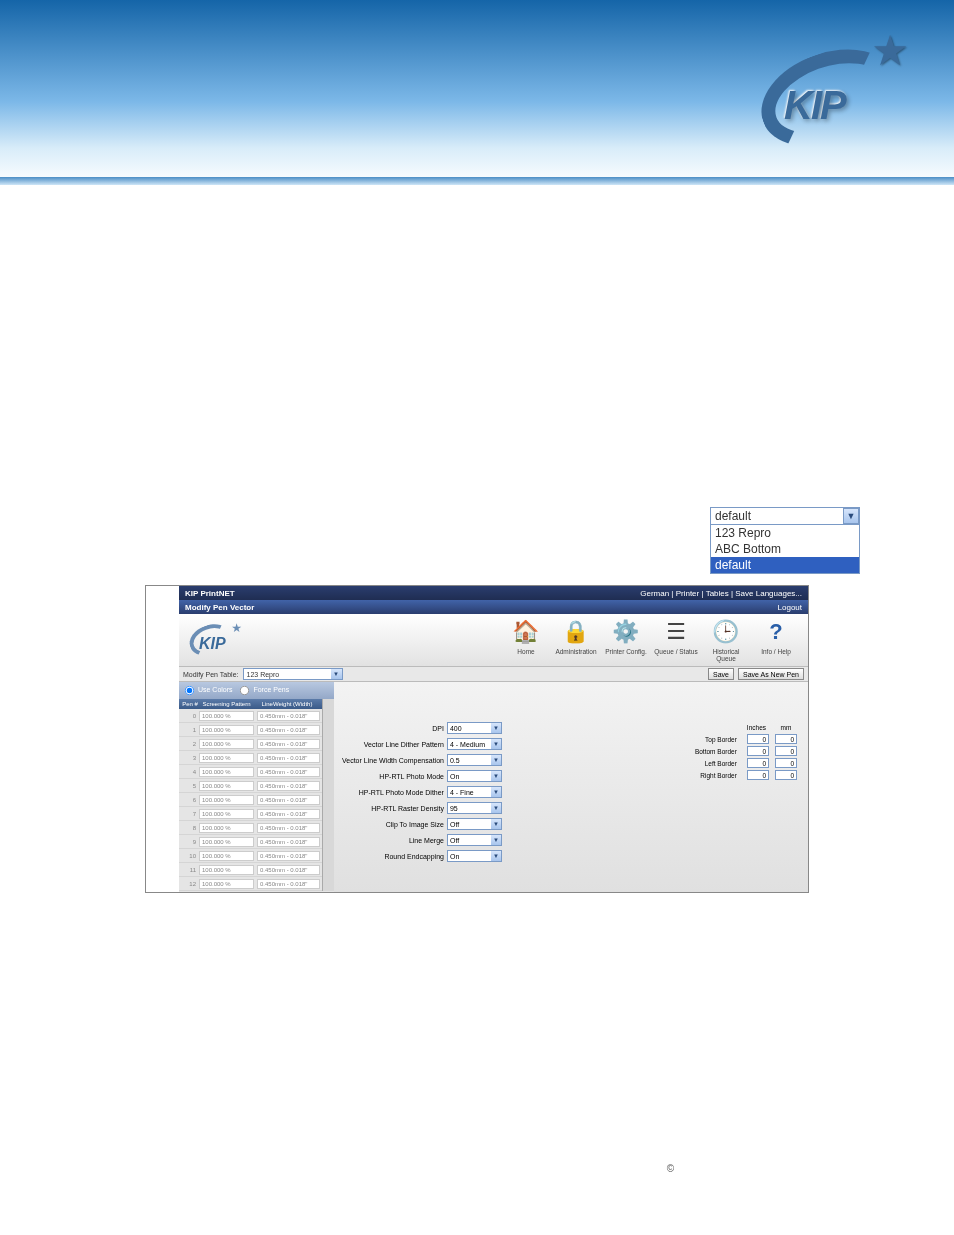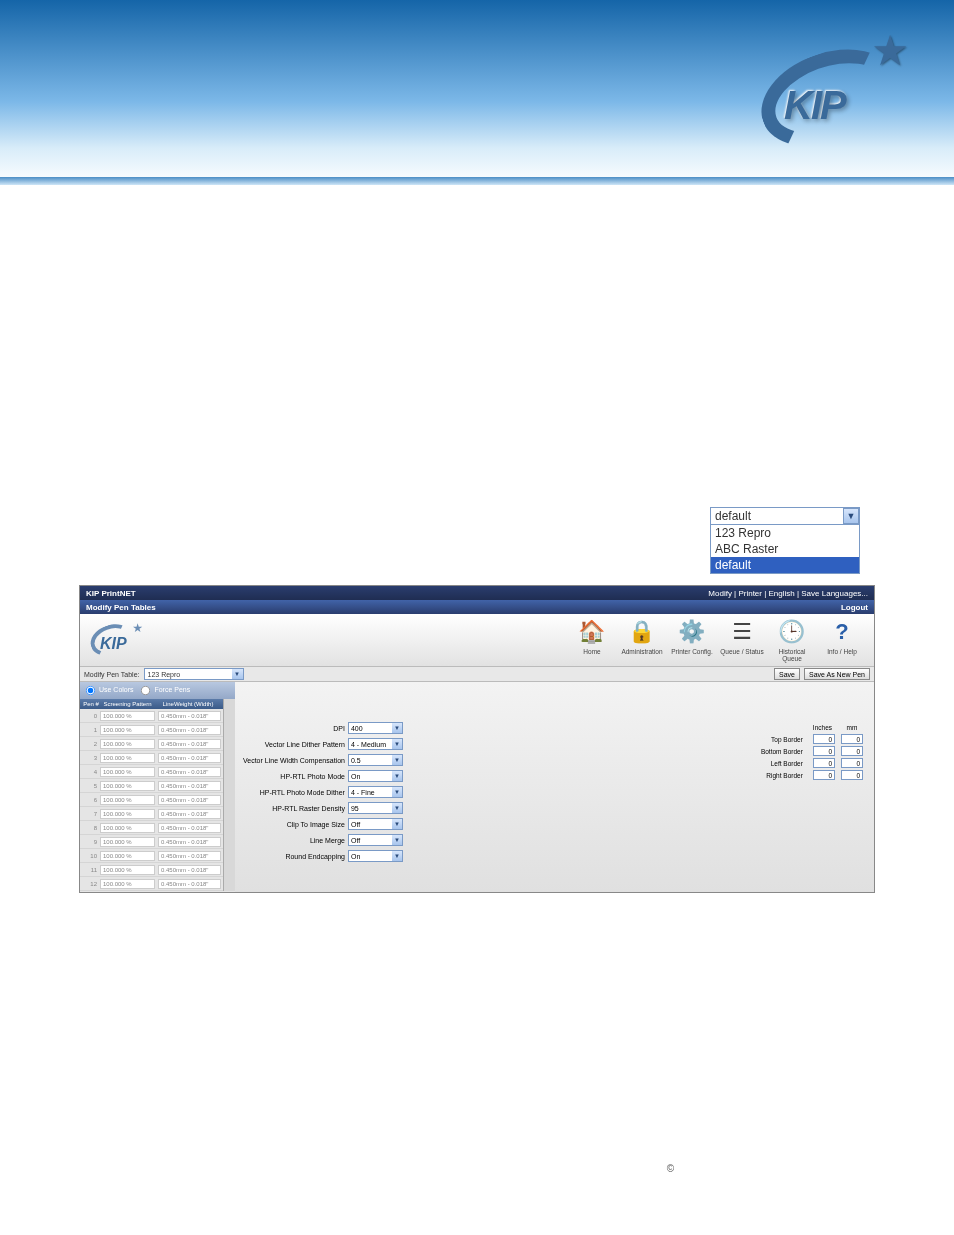--- a/index.html
+++ b/index.html
@@ -103,25 +103,26 @@
     line-height:12px;
   }
   .dropdown-illus .options .opt.selected {
     background:#2f60c0;
     color:#fff;
   }
   
   .relwrap { position: relative; height: 0; }
   
   .app {
-    width:796px;
+    width:664px;
     margin: 400px auto 8px auto;
     border:1px solid #888;
     font-size:8px;
     font-family: Arial, sans-serif;
+    padding-left: 33px;
   }
   .app .titlebar {
     background: linear-gradient(to bottom,#2a3d6e,#1f2d52);
     color:#fff;
     height:14px;
     display:flex;
     align-items:center;
     padding:0 6px;
     font-weight:bold;
   }
@@ -132,21 +133,21 @@
   .app .titlebar .langs span { color:#fff; }
   .app .subtitle {
     background: linear-gradient(to bottom,#4163a8,#2a3d6e);
     color:#fff;
     font-weight:bold;
     height:14px;
     display:flex;
     align-items:center;
     padding:0 6px;
   }
-  .app .subtitle .logout { margin-left:auto; font-weight:bold; }
+  .app .subtitle .logout { margin-left:auto; font-weight:normal; }
   .app .header {
     background: linear-gradient(to bottom,#fff,#e2e2e2);
     height:52px;
     display:flex;
     align-items:center;
     padding:0 8px;
   }
   .app .header .klogo {
     width:55px;
     height:35px;
@@ -377,40 +378,40 @@
 </div>
 
 <div class="relwrap">
   <div class="dropdown-illus">
     <div class="sel">
       <span>default</span>
       <span class="arrow">▼</span>
     </div>
     <div class="options">
       <div class="opt">123 Repro</div>
-      <div class="opt">ABC Raster</div>
+      <div class="opt">ABC Bottom</div>
       <div class="opt selected">default</div>
     </div>
   </div>
 </div>
 
 <div class="app">
 
   <div class="titlebar">
     <span>KIP PrintNET</span>
     <div class="langs">
-      <span>Modify</span> |
+      <span>German</span> |
       <span>Printer</span> |
-      <span>English</span> |
+      <span>Tables</span> |
       <span>Save Languages...</span>
     </div>
   </div>
 
   <div class="subtitle">
-    <span>Modify Pen Tables</span>
+    <span>Modify Pen Vector</span>
     <span class="logout">Logout</span>
   </div>
 
   <div class="header">
     <div class="klogo">
       <div class="arc"></div>
       <div class="star">★</div>
       <div class="txt">KIP</div>
     </div>
     <div class="nav">

